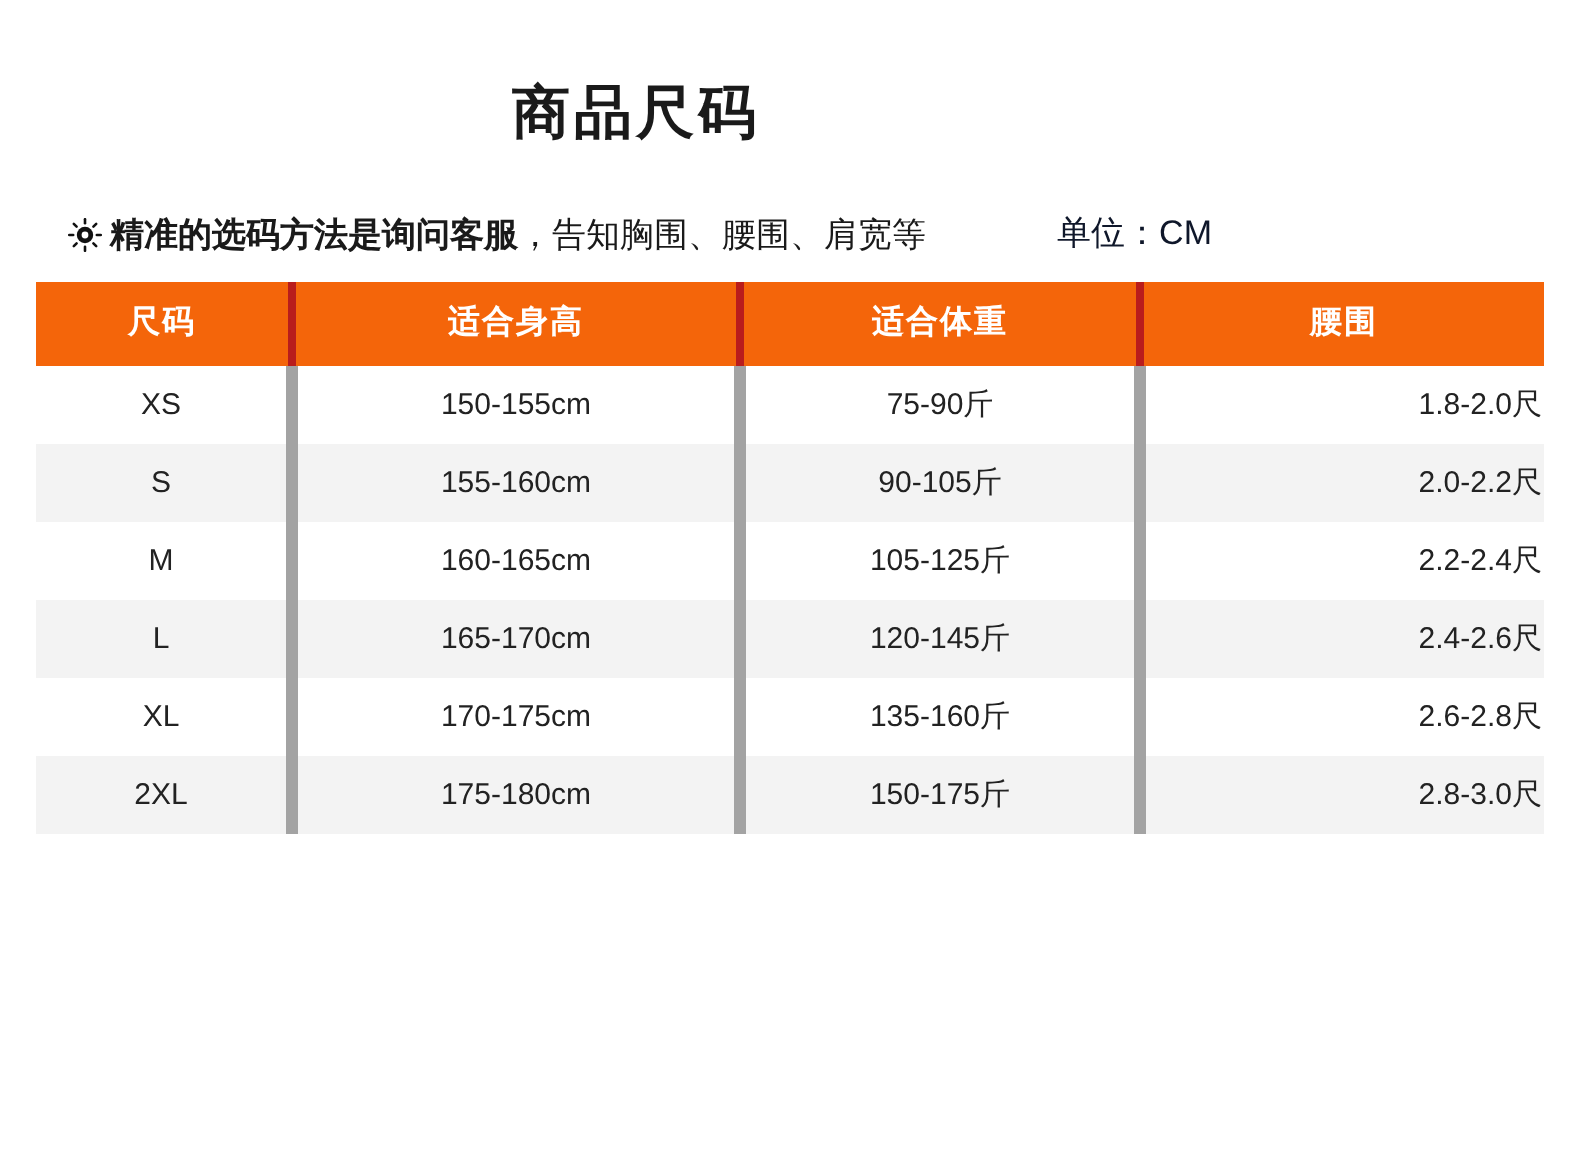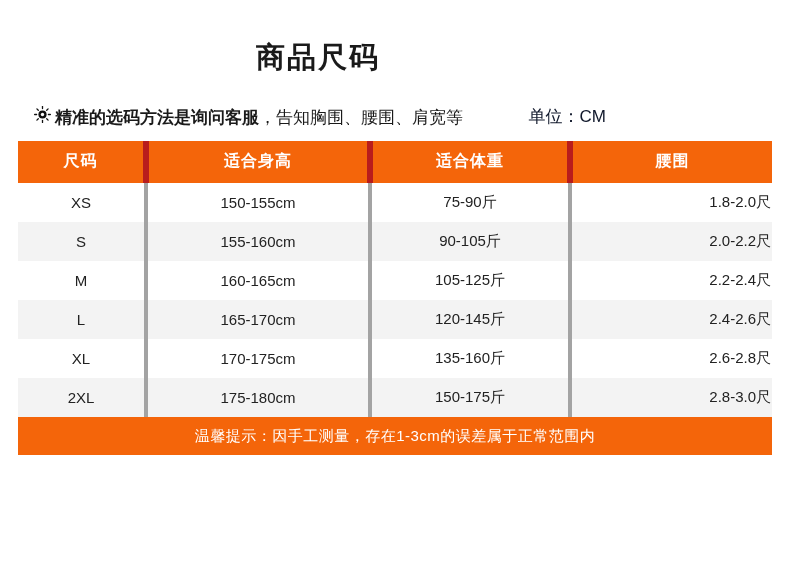--- a/index.html
+++ b/index.html
@@ -30,20 +30,21 @@
     line-height: 1.2;
   }
   .subbar {
     display: flex;
     align-items: flex-end;
     justify-content: space-between;
     padding: 30px 30px 0 34px;
   }
   .subbar-left {
     display: flex;
+    align-items: center;
     font-size: 17px;
     color: #1a1a1a;
   }
   .sun-icon {
     display: inline-block;
     width: 17px;
     height: 17px;
     margin-right: 4px;
     position: relative;
     flex: none;
@@ -70,33 +71,33 @@
     width: 754px;
     border-collapse: collapse;
     table-layout: fixed;
   }
   table.size-table th {
     background: #f4650a;
     color: #ffffff;
     font-size: 16px;
     font-weight: bold;
     height: 40px;
-    border-right: 6px solid #b91c1c;
+    border-right: 4px solid #b91c1c;
     text-align: center;
     letter-spacing: 1px;
   }
   table.size-table th:last-child {
     border-right: none;
   }
   table.size-table td {
     height: 37px;
     text-align: center;
     font-size: 15px;
     color: #222222;
-    border-right: 4px solid #a3a3a3;
+    border-right: 6px solid #a3a3a3;
     background: #ffffff;
   }
   table.size-table td:last-child {
     border-right: none;
     text-align: right;
   }
   table.size-table tr.alt td {
     background: #f3f3f3;
   }
   .footer-note {
@@ -195,15 +196,14 @@
         <tr class="alt">
           <td>2XL</td>
           <td>175-180cm</td>
           <td>150-175斤</td>
           <td>2.8-3.0尺</td>
         </tr>
       </tbody>
     </table>
   </div>
 
-  <div class="footer-note">温馨提示：因手工测量，存在1-3cm的误差属于正常范围内</div>
 
 </div>
 
 </body></html>

